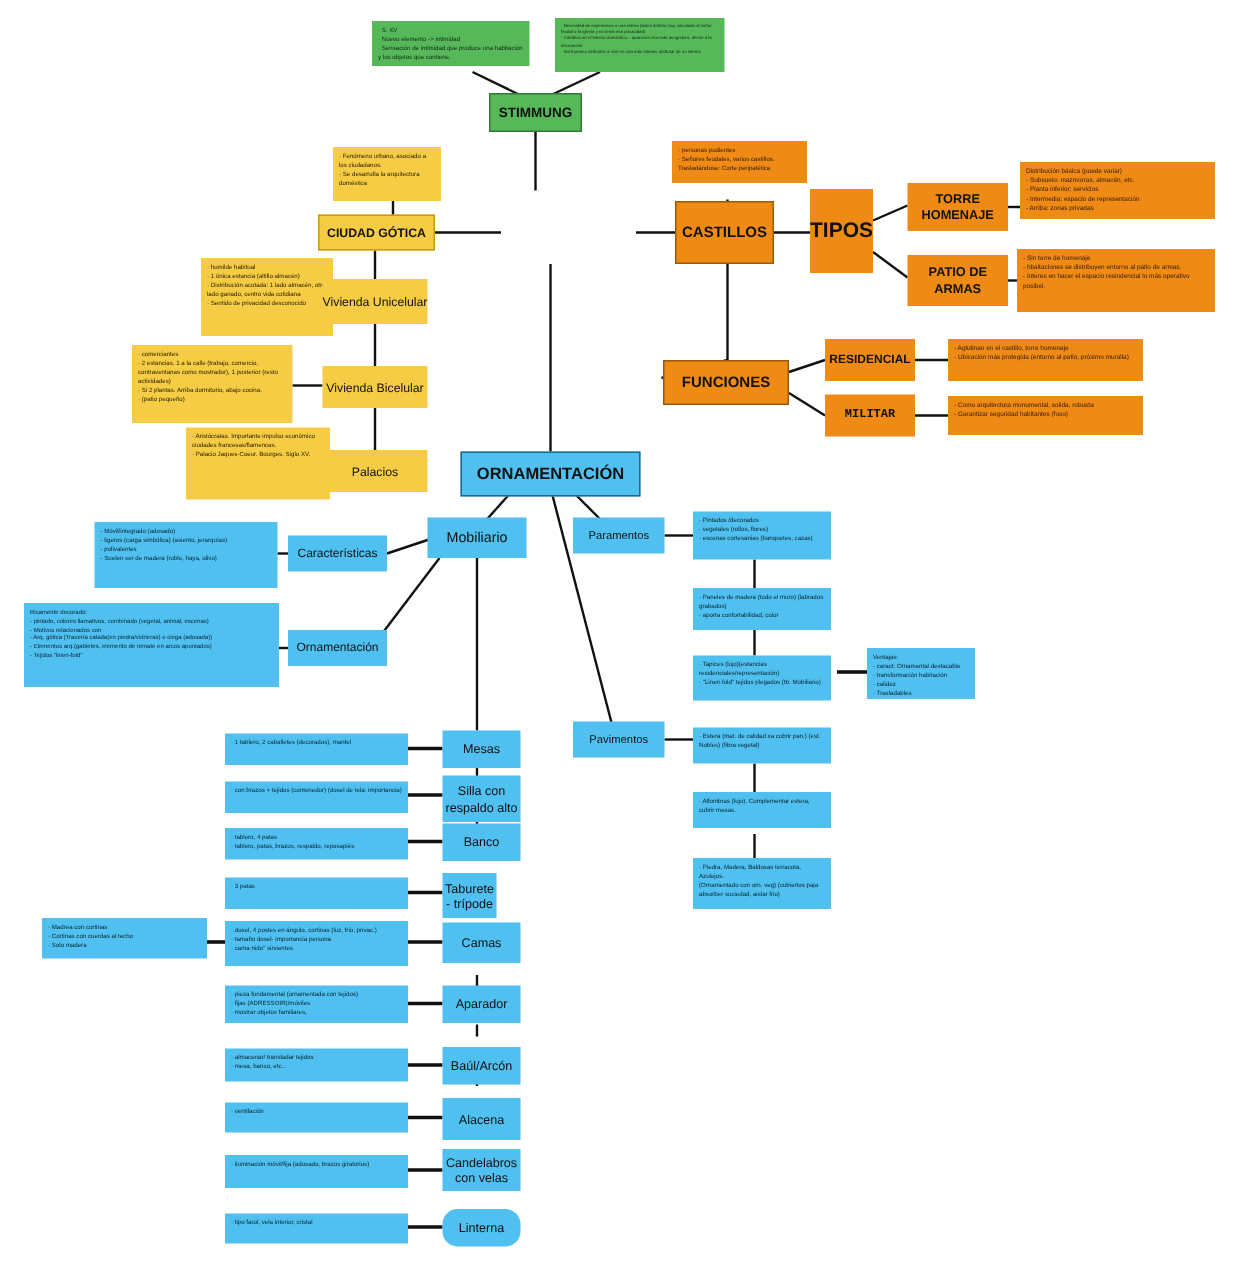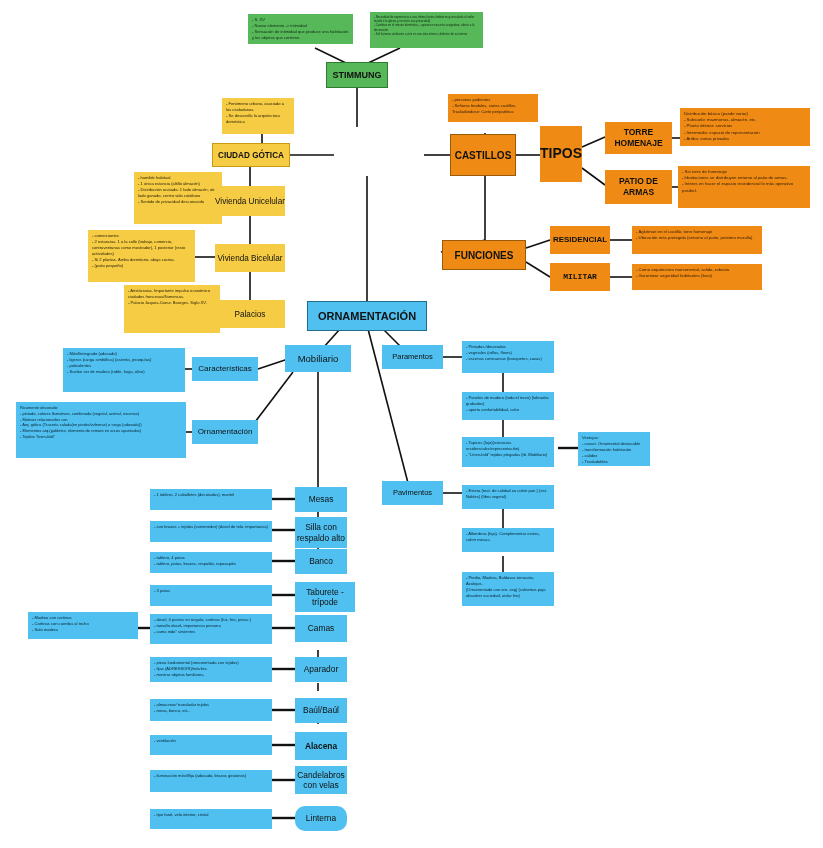--- a/index.html
+++ b/index.html
@@ -195,41 +195,41 @@
   <div class="node n-blue" style="left:295px;top:487px;width:52px;height:25px;">Mesas</div>
 
   <div class="note note-blue" style="left:150px;top:521px;width:122px;height:21px;">- con brazos + tejidos (contenedor) (dosel de tela: importancia)</div>
   <div class="node n-blue" style="left:295px;top:517px;width:52px;height:31px;">Silla con respaldo alto</div>
 
   <div class="note note-blue" style="left:150px;top:552px;width:122px;height:21px;">- tablero, 4 patas
 - tablero, patas, brazos, respaldo, reposapiés</div>
   <div class="node n-blue" style="left:295px;top:549px;width:52px;height:25px;">Banco</div>
 
   <div class="note note-blue" style="left:150px;top:585px;width:122px;height:21px;">- 3 patas</div>
-  <div class="node n-blue" style="left:295px;top:582px;width:60px;height:30px;white-space:pre-line;">Taburete - trípode</div>
+  <div class="node n-blue" style="left:295px;top:582px;width:36px;height:30px;white-space:pre-line;">Taburete - trípode</div>
 
   <div class="note note-blue" style="left:28px;top:612px;width:110px;height:27px;">- Madrea con cortinas
 - Cortinas con cuerdas al techo
 - Solo madera</div>
   <div class="note note-blue" style="left:150px;top:614px;width:122px;height:30px;">- dosel, 4 postes en ángulo, cortinas (luz, frio, privac.)
 - tamaño dosel- importancia persona
 - cama nido" sirvientes</div>
   <div class="node n-blue" style="left:295px;top:615px;width:52px;height:27px;">Camas</div>
 
   <div class="note note-blue" style="left:150px;top:657px;width:122px;height:25px;">- pieza fundamental (ornamentada con tejidos)
 - fijas (ADRESSOIR)/móviles
 - mostrar objetos familiares,</div>
   <div class="node n-blue" style="left:295px;top:657px;width:52px;height:25px;">Aparador</div>
 
   <div class="note note-blue" style="left:150px;top:699px;width:122px;height:22px;">- almacenar/ transladar tejidos
 - mesa, banco, etc..</div>
-  <div class="node n-blue" style="left:295px;top:698px;width:52px;height:25px;">Baúl/Baúl</div>
+  <div class="node n-blue" style="left:295px;top:698px;width:52px;height:25px;">Baúl/Arcón</div>
 
   <div class="note note-blue" style="left:150px;top:735px;width:122px;height:20px;">- ventilación</div>
-  <div class="node n-blue" style="left:295px;top:732px;width:52px;height:28px;font-weight:bold;">Alacena</div>
+  <div class="node n-blue" style="left:295px;top:732px;width:52px;height:28px;">Alacena</div>
 
   <div class="note note-blue" style="left:150px;top:770px;width:122px;height:22px;">- iluminación móvil/fija (adosado, brazos giratorios)</div>
   <div class="node n-blue" style="left:295px;top:766px;width:52px;height:28px;">Candelabros con velas</div>
 
   <div class="note note-blue" style="left:150px;top:809px;width:122px;height:20px;">- tipo farol, vela interior, cristal</div>
   <div class="node n-blue" style="left:295px;top:806px;width:52px;height:25px;border-radius:10px;">Linterna</div>
 
   <div class="node n-blue" style="left:382px;top:345px;width:61px;height:24px;font-size:7.5px;">Paramentos</div>
   <div class="note note-blue" style="left:462px;top:341px;width:92px;height:32px;">- Pintados /decorados
 - vegetales (rollos, flores)

